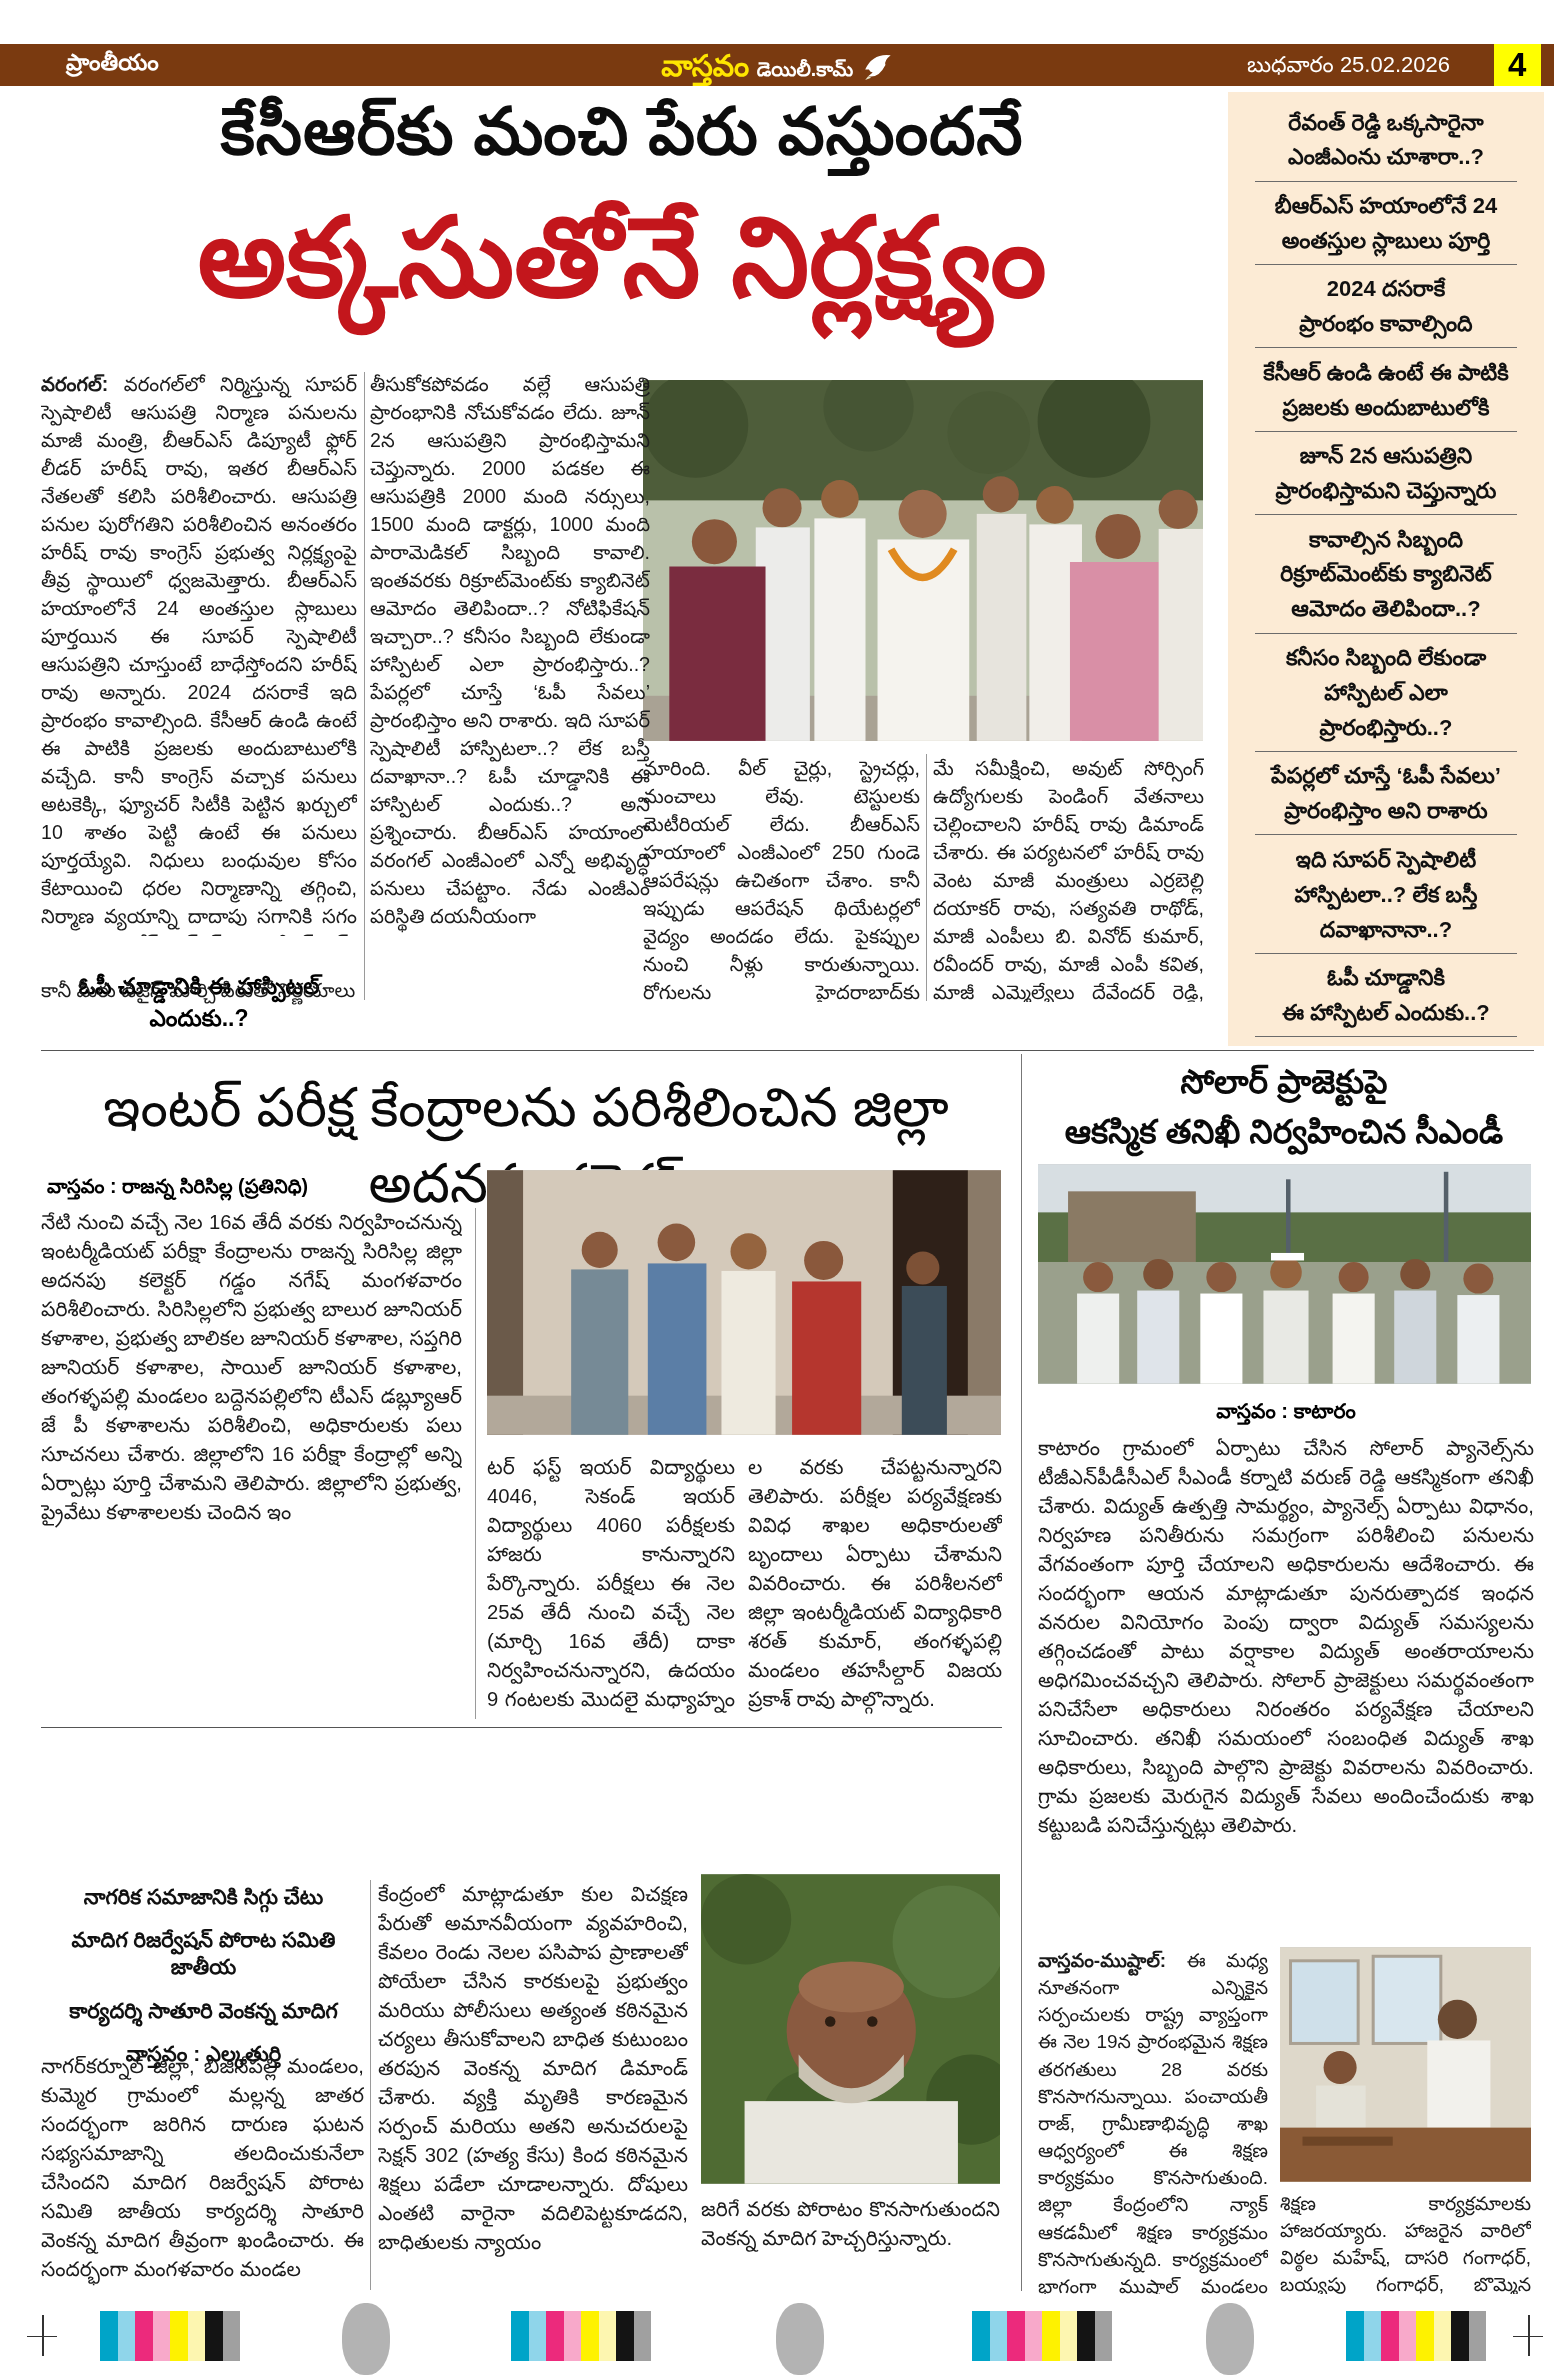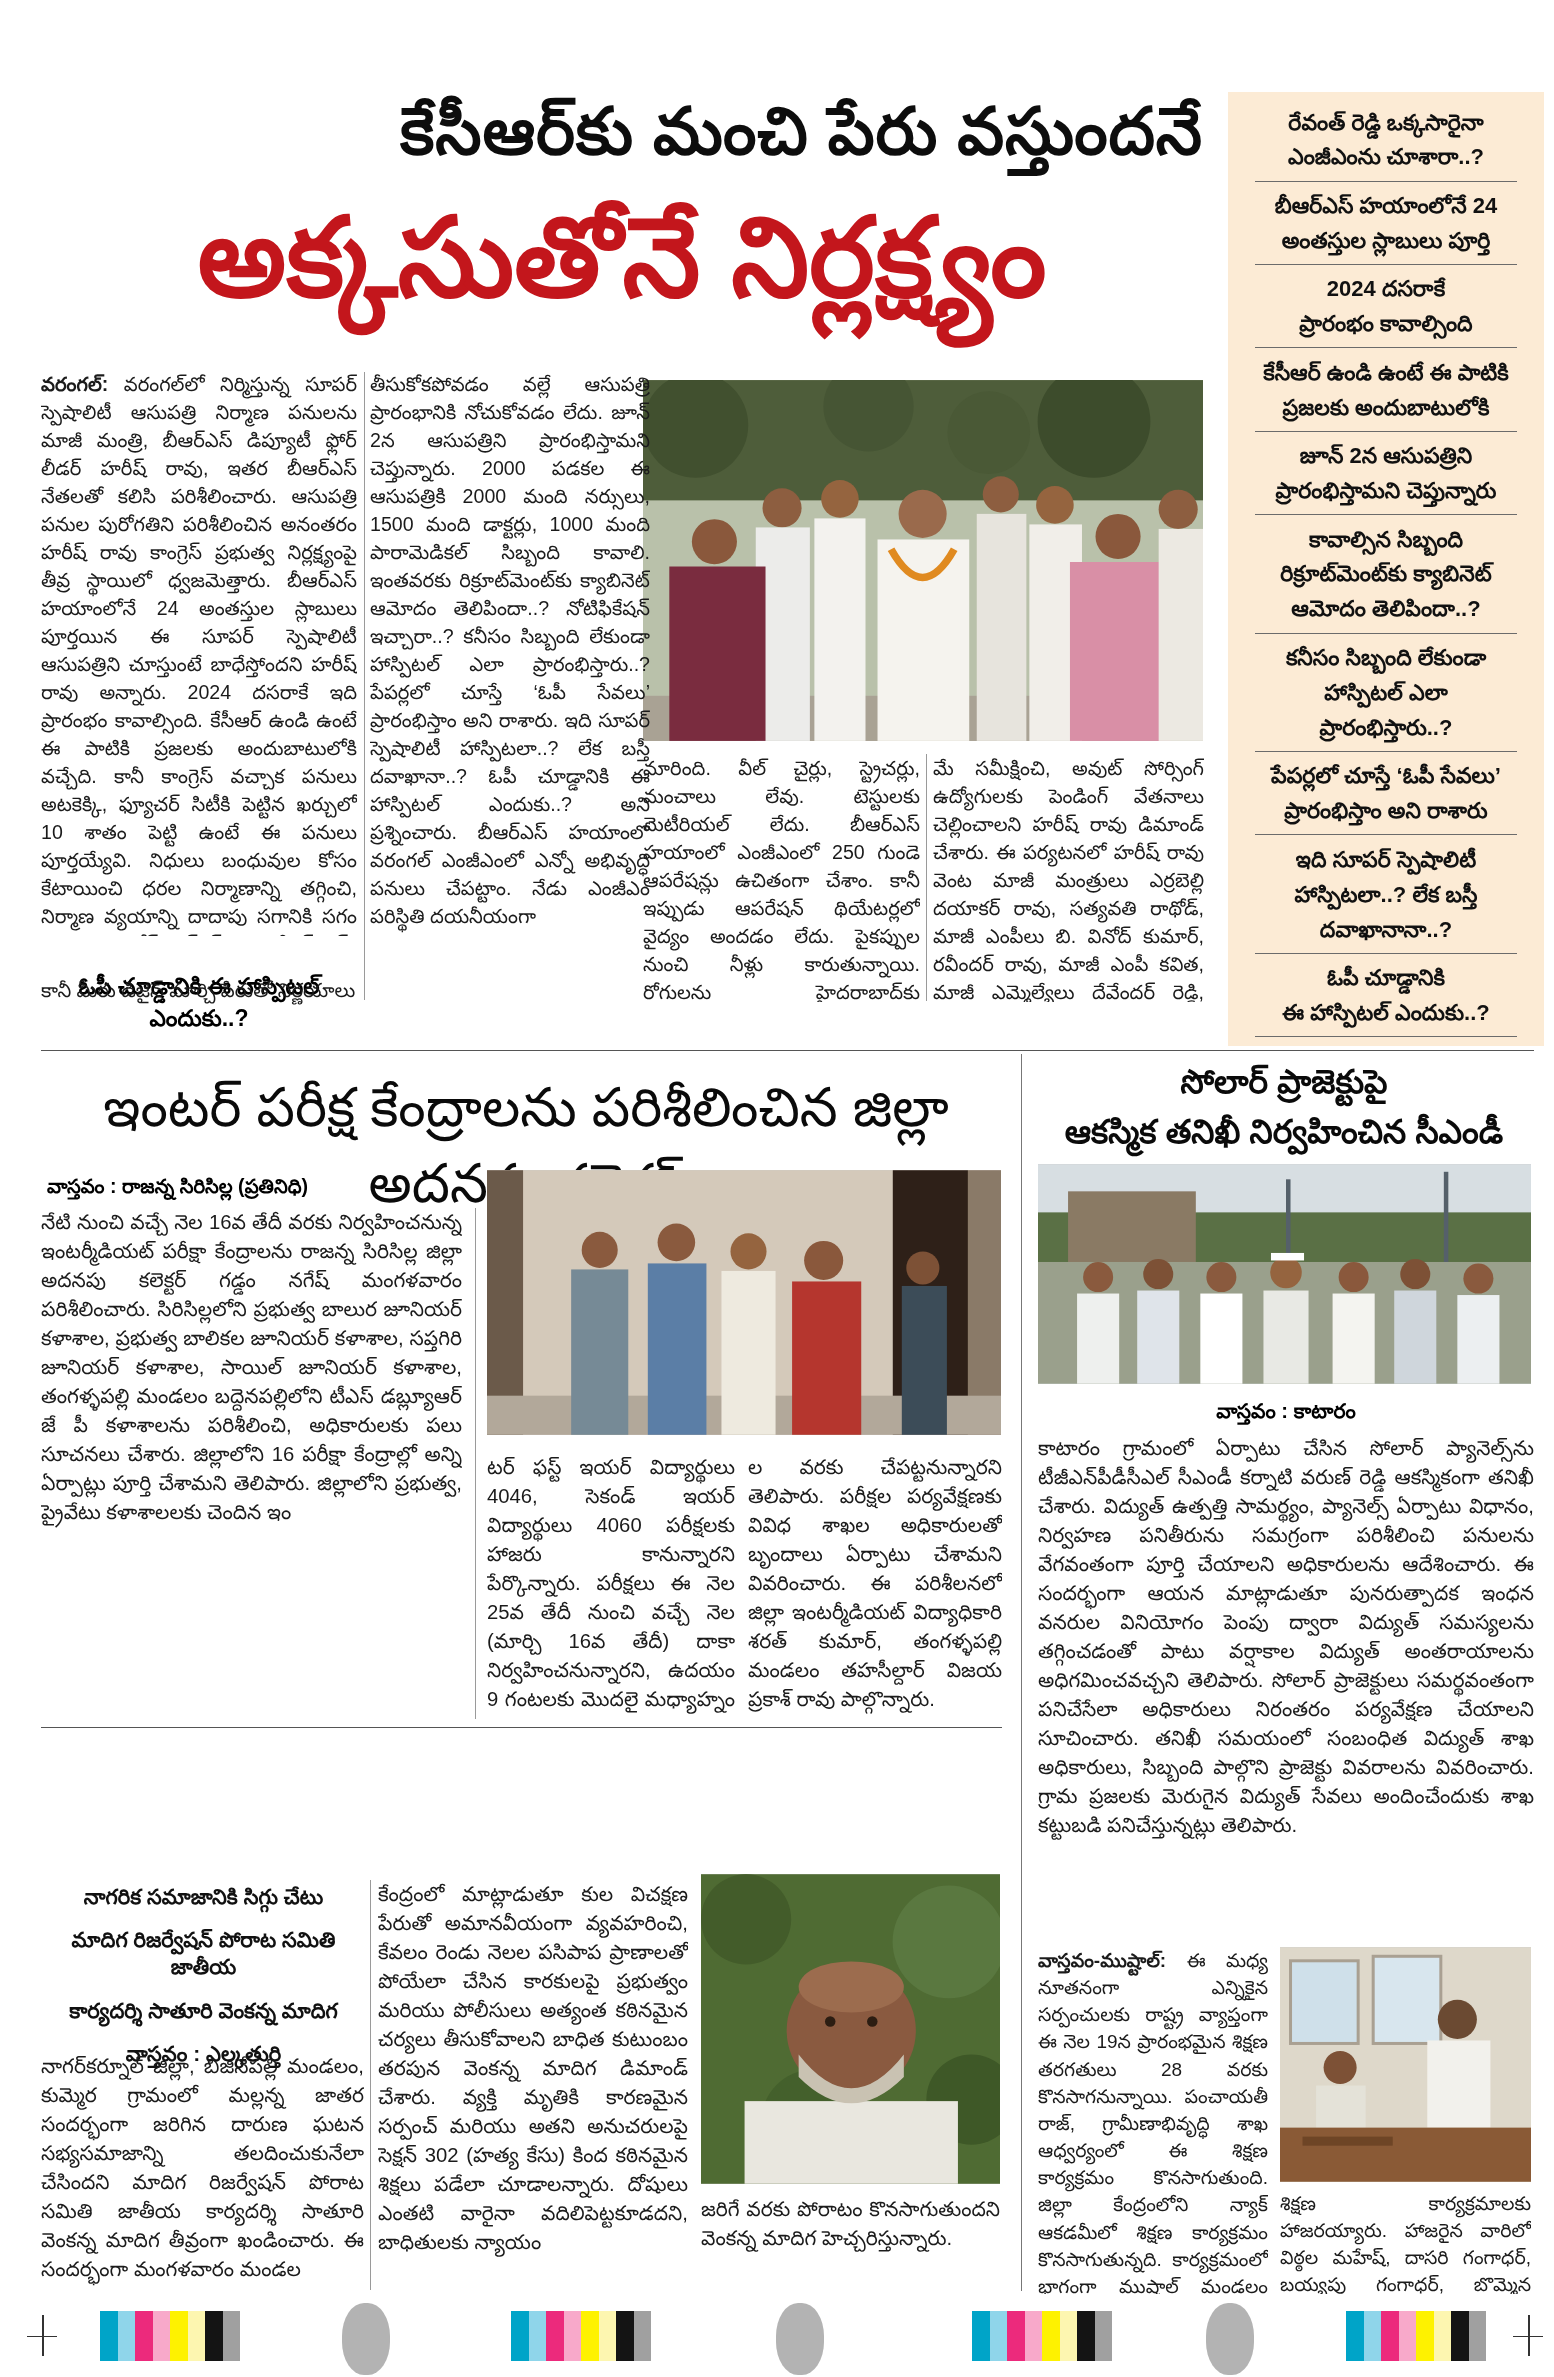--- a/index.html
+++ b/index.html
@@ -10,21 +10,21 @@
   .masthead{position:absolute;top:44px;left:0;width:1555px;height:42px;background:#7a3a10;}
   .mast-section{position:absolute;left:66px;top:6px;color:#fff;font-size:22.6px;font-weight:bold;}
   .mast-brand{position:absolute;left:50%;transform:translateX(-50%);top:1.5px;display:flex;align-items:baseline;gap:7.5px;}
   .brand-main{color:#ffe600;font-size:30px;font-weight:bold;}
   .brand-suffix{color:#fff;font-size:19.6px;font-weight:bold;}
   .dove{position:relative;top:4.5px;}
   .mast-date{position:absolute;right:105px;top:7.5px;color:#fff;font-size:22px;}
   .page-badge{position:absolute;right:14.3px;top:0;width:47px;height:42px;background:#ffff00;
               display:flex;align-items:center;justify-content:center;font-size:33px;font-weight:bold;color:#000;}
   
-  .kicker{position:absolute;top:93px;left:41px;width:1162px;text-align:right;
+  .kicker{position:absolute;top:93px;left:41px;width:1162px;text-align:center;
           font-size:66px;font-weight:bold;color:#0d0d0d;letter-spacing:0.8px;}
   .lead-head{position:absolute;top:194px;left:41px;width:1162px;text-align:center;
              font-size:111px;font-weight:bold;color:#c3161c;}
   
   .sidebar{position:absolute;left:1228px;top:92px;width:316px;height:954px;background:#fcebd5;
            box-sizing:border-box;padding:16.5px 9px;text-align:center;overflow:hidden;}
   .sb-line{font-size:22px;font-weight:bold;color:#111;line-height:1.28;margin:0 0 6.8px 0;}
   .srule{height:0.8px;background:#6b6b6b;width:88%;margin:9px auto 10.5px auto;}
   
   .bodytext{font-size:19.6px;line-height:1.43;text-align:justify;color:#1b1b1b;overflow:hidden;}
@@ -55,20 +55,35 @@
   .blob{position:absolute;top:2303px;width:48px;height:72px;background:#b3b3b3;border-radius:46%;}
   .cross{position:absolute;top:2315px;width:30px;height:41px;}
   .cross:before{content:"";position:absolute;left:0;top:50%;width:100%;height:1.5px;background:#333;}
   .cross:after{content:"";position:absolute;left:50%;top:0;width:1.5px;height:100%;background:#333;}
 </style>
 </head>
 <body>
 
 <div class="page">
 
+  <div class="masthead">
+    <div class="mast-section">ప్రాంతీయం</div>
+    <div class="mast-brand">
+      <span class="brand-main">వాస్తవం</span>
+      <span class="brand-suffix">డెయిలీ.కామ్</span>
+      <span class="dove">
+        <svg width="33" height="30" viewBox="0 0 44 40">
+          <path d="M6 26 Q16 4 40 7 Q31 14 33 20 Q24 38 10 35 L16 30 Q12 29 11 26 Z" fill="#ffffff"></path>
+          <path d="M10 35 L6 40 L14 37 Z" fill="#e8e4c8"></path>
+        </svg>
+      </span>
+    </div>
+    <div class="mast-date">బుధవారం 25.02.2026</div>
+    <div class="page-badge">4</div>
+  </div>
 
   <div class="kicker">కేసీఆర్‌కు మంచి పేరు వస్తుందనే</div>
   <div class="lead-head">అక్కసుతోనే నిర్లక్ష్యం</div>
 
   <div class="sidebar">
     <p class="sb-line">రేవంత్ రెడ్డి ఒక్కసారైనా</p>
     <p class="sb-line">ఎంజీఎంను చూశారా..?</p>
     <div class="srule"></div>
     <p class="sb-line">బీఆర్ఎస్ హయాంలోనే 24</p>
     <p class="sb-line">అంతస్తుల స్లాబులు పూర్తి</p>

